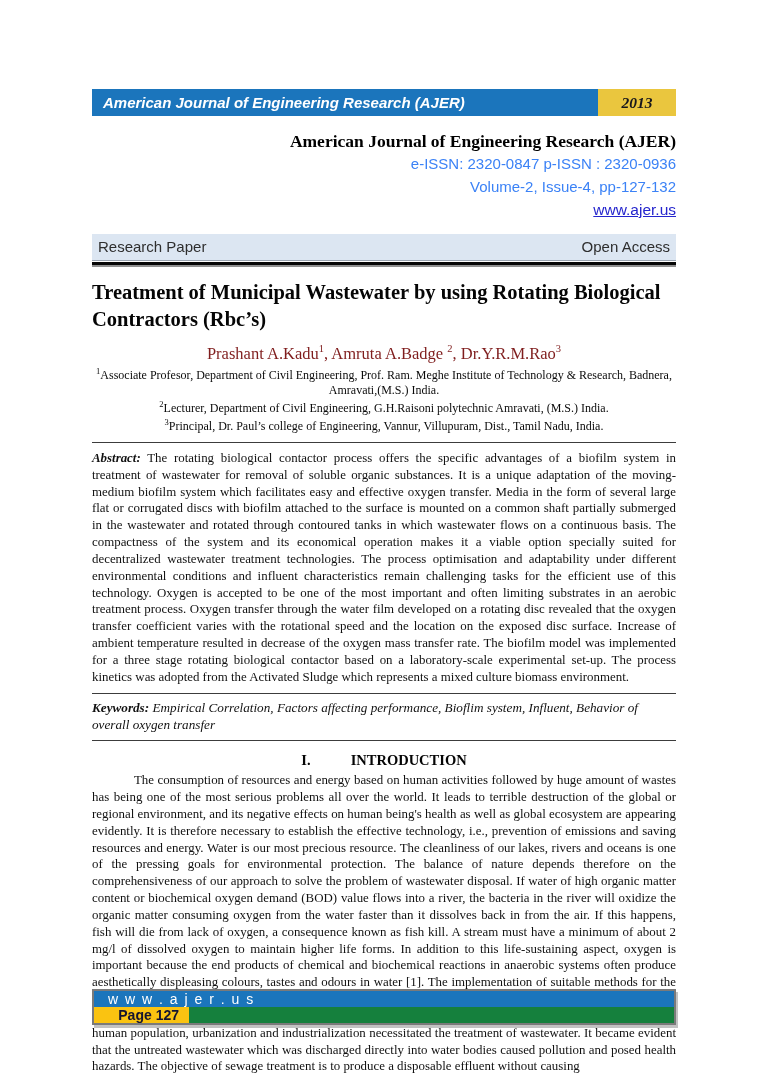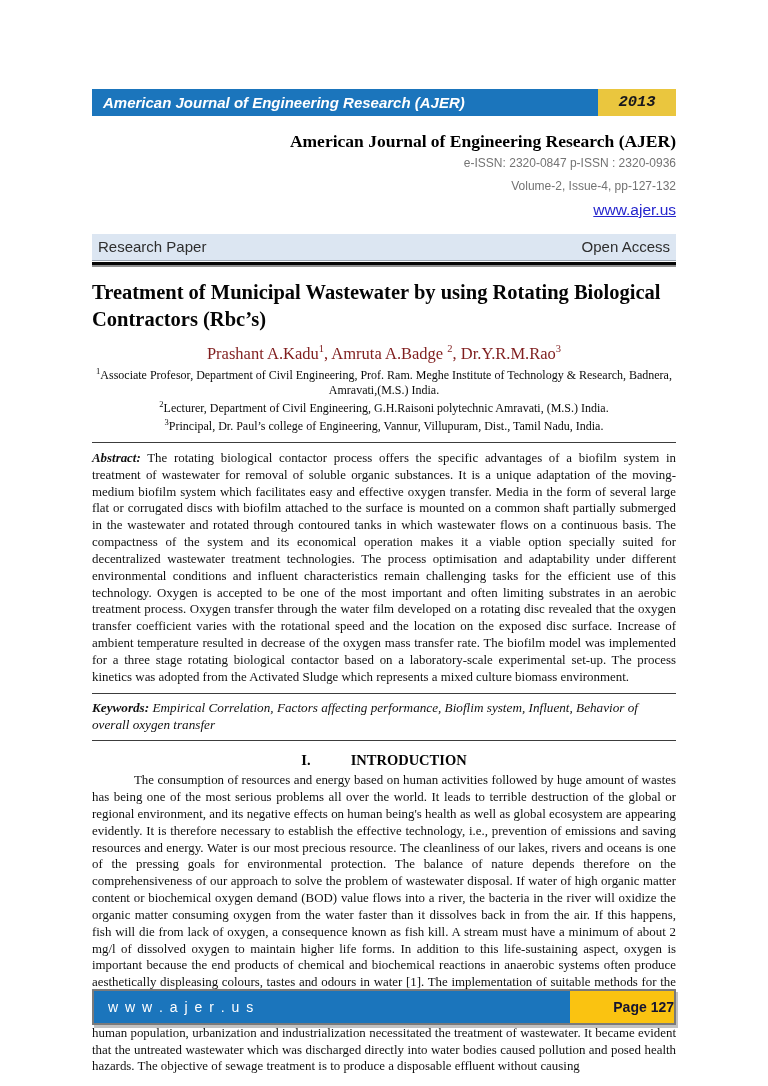--- a/index.html
+++ b/index.html
@@ -19,28 +19,28 @@
 
   
   .banner{margin-top:73px;height:27px;display:flex;}
   .banner-blue{
     flex:1;background:var(--banner-blue);color:#fff;
     font-family:"Liberation Sans",sans-serif;font-style:italic;font-weight:bold;
     font-size:15px;line-height:27px;padding-left:11px;white-space:nowrap;
   }
   .banner-year{
     width:78px;background:var(--banner-yellow);color:#17171c;
-    font-family:Liberation Mono, monospace;font-style:italic;font-weight:bold;
+    font-family:Liberation Serif, serif;font-style:italic;font-weight:bold;
     font-size:15.5px;line-height:27px;text-align:center;
   }
 
   
   .journal-info{margin-top:14px;text-align:right;}
   .j-name{font-weight:bold;font-size:17.5px;line-height:22px;color:#000;}
-  .j-issn,.j-vol{font-family:"Liberation Sans",sans-serif;font-size:12px;line-height:23px;color:#737373;}
+  .j-issn,.j-vol{font-family:"Liberation Sans",sans-serif;font-size:15px;line-height:23px;color:#3b82f6;}
   .j-link{font-family:"Liberation Sans",sans-serif;font-size:15.5px;line-height:23px;}
   .j-link a{color:var(--link-blue);text-decoration:underline;cursor:pointer;}
 
   
   .meta-bar{
     margin-top:13px;background:var(--meta-bar-bg);
     font-family:"Liberation Sans",sans-serif;font-size:15px;color:#2e2e2e;
     display:flex;justify-content:space-between;padding:4px 6px 5px 6px;
     border-bottom:1px solid #9aa4b0;
     gap:32px;
@@ -67,30 +67,31 @@
   
   .section-heading{margin-top:11px;text-align:center;font-weight:bold;font-size:14.5px;color:#050505;}
   .section-heading .sec-num{margin-right:40px;}
   .intro{margin-top:3px;font-size:12.9px;line-height:1.305;text-align:justify;text-indent:42px;}
 
   
   .footer{
     position:absolute;left:92px;right:92px;top:989px;height:36px;
     border:2px solid #7a7a7a;display:flex;background:#15803d;
     box-shadow:2px 3px 0 #c2c2c2;
+    flex-direction:column;
   }
   .footer-blue{
     flex:1;background:var(--banner-blue);color:#fff;
     font-family:"Liberation Sans",sans-serif;font-size:14px;letter-spacing:1.5px;
     display:flex;align-items:center;padding-left:14px;
   }
   .footer-yellow{
-    width:104px;background:var(--footer-yellow);color:#141430;
+    width:95px;background:var(--footer-yellow);color:#141430;
     font-family:"Liberation Sans",sans-serif;font-size:14px;font-weight:bold;
-    display:flex;align-items:center;justify-content:flex-end;
+    display:flex;align-items:center;justify-content:flex-end;padding-right:10px;
   }
 </style>
 </head>
 <body>
 
 <div class="content">
 
   <div class="banner">
     <div class="banner-blue">American Journal of Engineering Research (AJER)</div>
     <div class="banner-year">2013</div>

